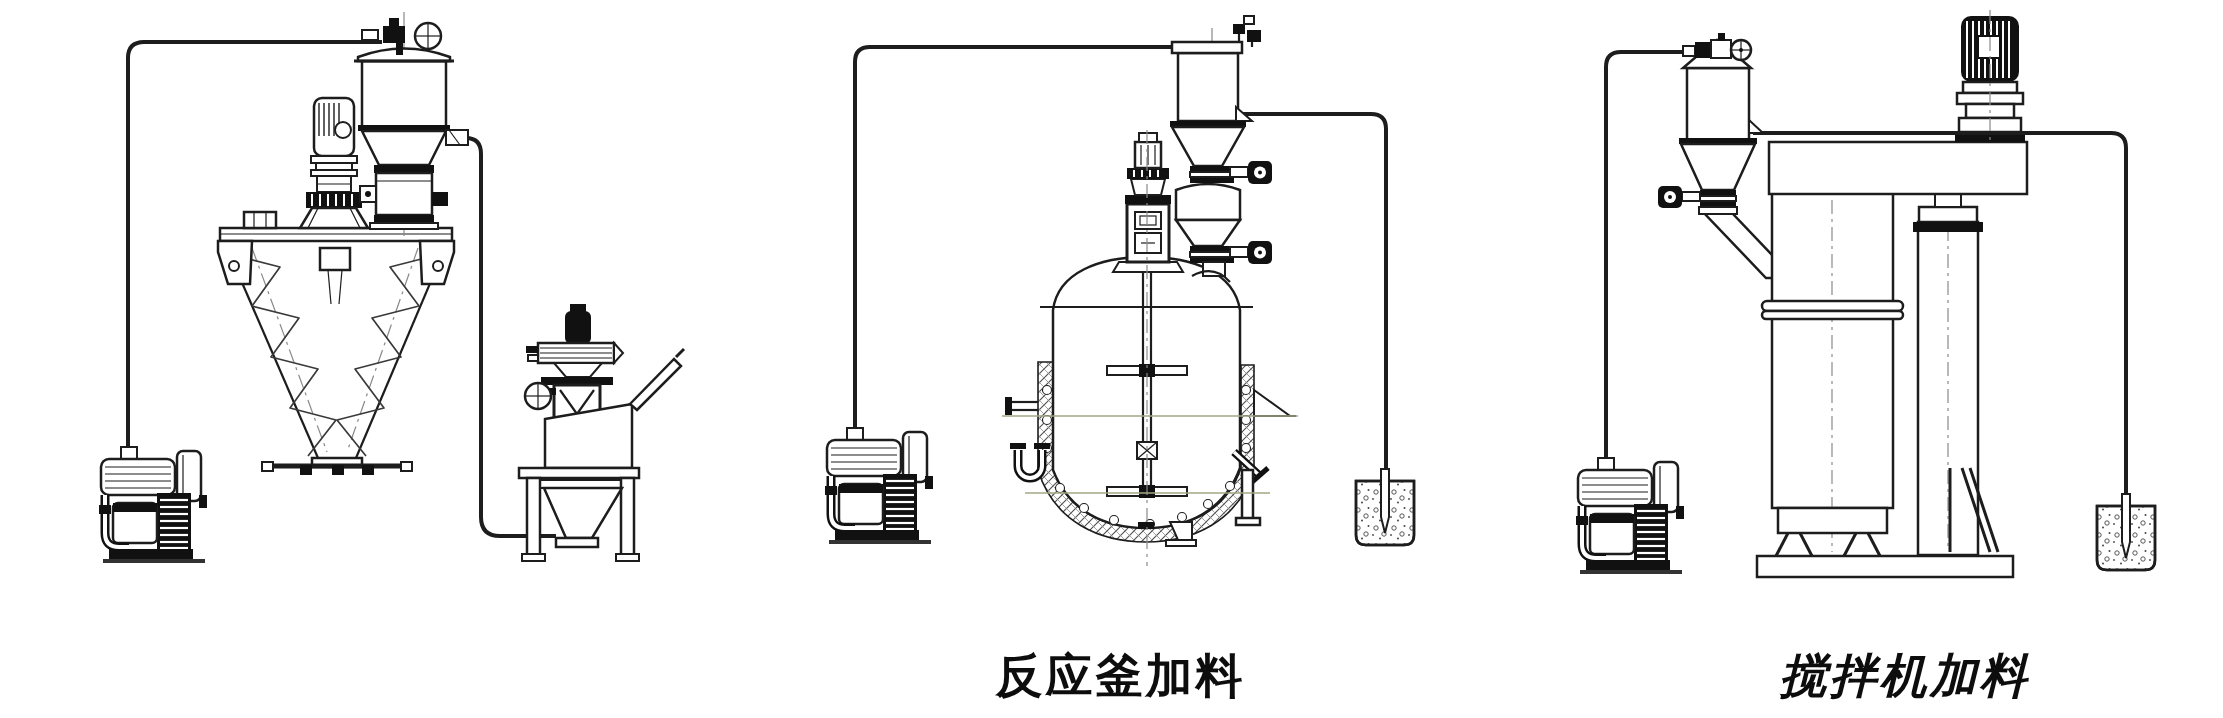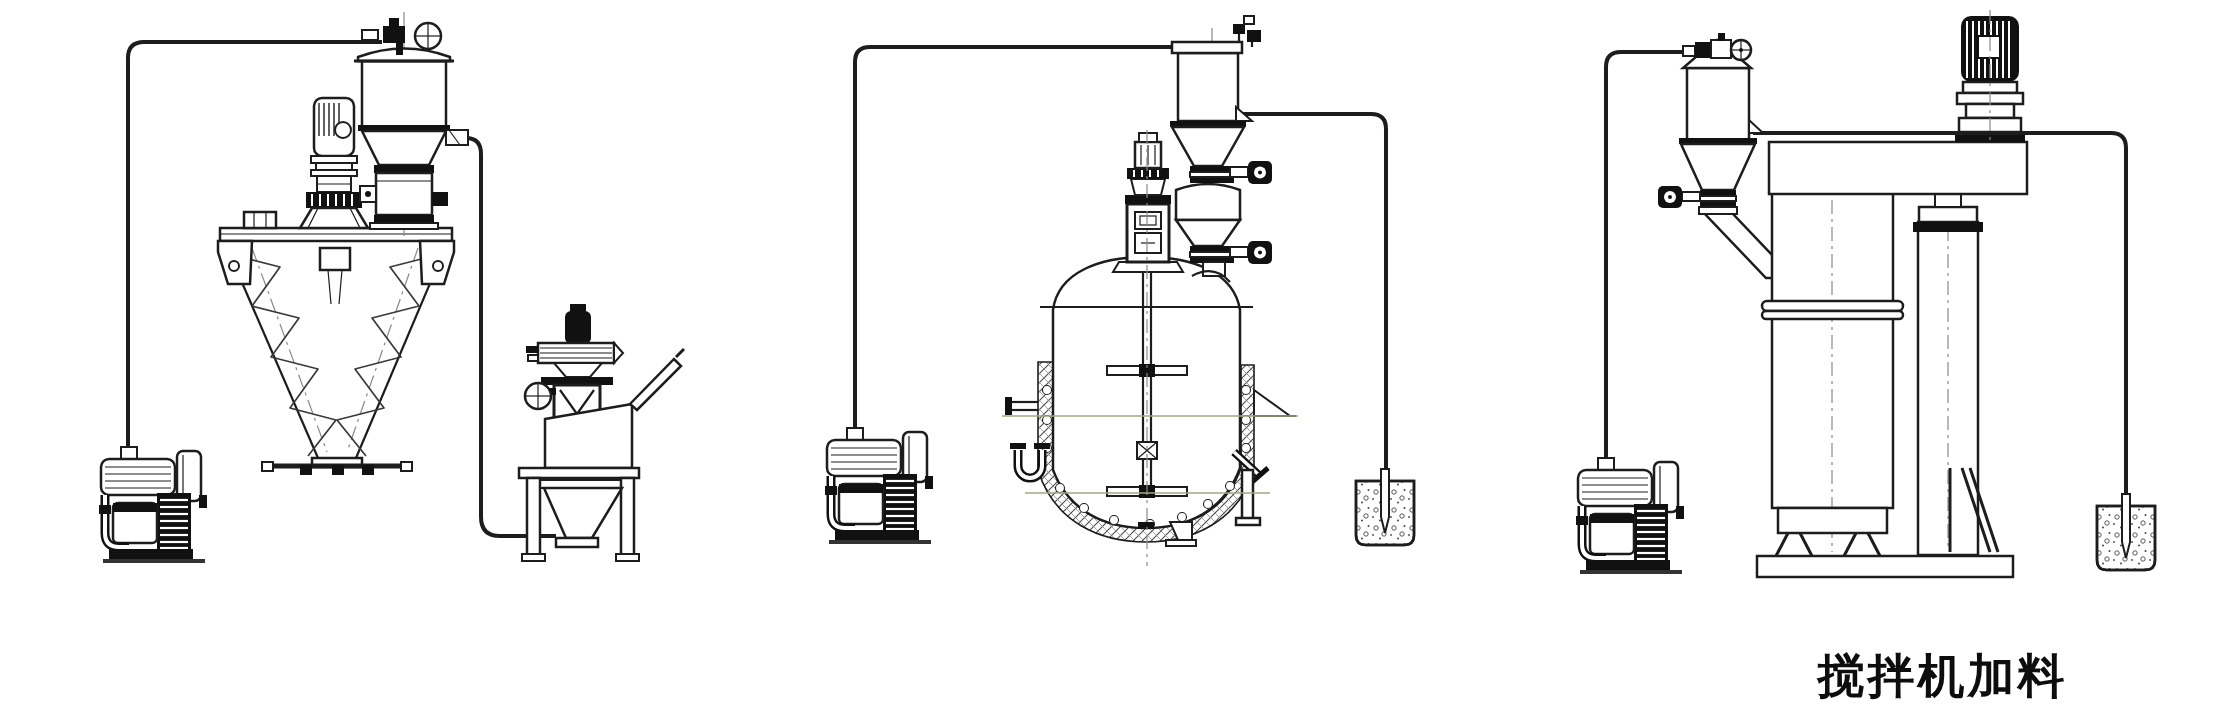--- a/index.html
+++ b/index.html
@@ -8,21 +8,21 @@
     font-family:"Liberation Sans","DejaVu Sans",sans-serif;overflow:hidden;
   }
   svg{position:absolute;left:0;top:0;}
   .caption{
     position:absolute;top:646px;height:60px;line-height:60px;
     text-align:center;font-size:47px;font-weight:700;color:#0d0d0d;
     letter-spacing:3px;white-space:nowrap;
   }
   .cap1{left:158px;width:455px;}
   .cap2{left:898px;width:445px;}
-  .cap3{left:1720px;width:445px;}
+  .cap3{left:1682px;width:445px;font-style:italic;}
   .ln{stroke:#1d1d1d;fill:none;stroke-width:2.2;}
   .w25{stroke:#1d1d1d;fill:#ffffff;stroke-width:2.5;}
   .w2{stroke:#1d1d1d;fill:#ffffff;stroke-width:2;}
   .blk{fill:#111111;stroke:none;}
   .pipe{fill:none;stroke:#1d1d1d;stroke-width:4;stroke-linejoin:round;}
   .thin{stroke:#1d1d1d;stroke-width:1.2;fill:none;}
   .cl{stroke:#8a8a8a;stroke-width:1.2;fill:none;stroke-dasharray:14 5 3 5;}
   .lite{stroke:#9fa884;stroke-width:1.5;fill:none;}
   .screw{fill:none;stroke:#3a3a3a;stroke-width:1.7;stroke-linejoin:round;}
 </style>
@@ -387,15 +387,16 @@
       <rect x="1700" y="202" width="36" height="5" class="blk"></rect>
       <rect x="1699" y="207" width="38" height="7" class="w2"></rect>
       <rect x="1682" y="192" width="18" height="9" class="w2"></rect>
       <rect x="1658" y="186" width="24" height="22" rx="5" class="blk"></rect>
       <circle cx="1670" cy="197" r="6" fill="#fff"></circle>
       <circle cx="1670" cy="197" r="2" class="blk"></circle>
     </g>
   </g>
 </svg>
 
+<div class="caption cap2">反应釜加料</div>
 <div class="caption cap3">搅拌机加料</div>
 
 </div>
 
 </body></html>

